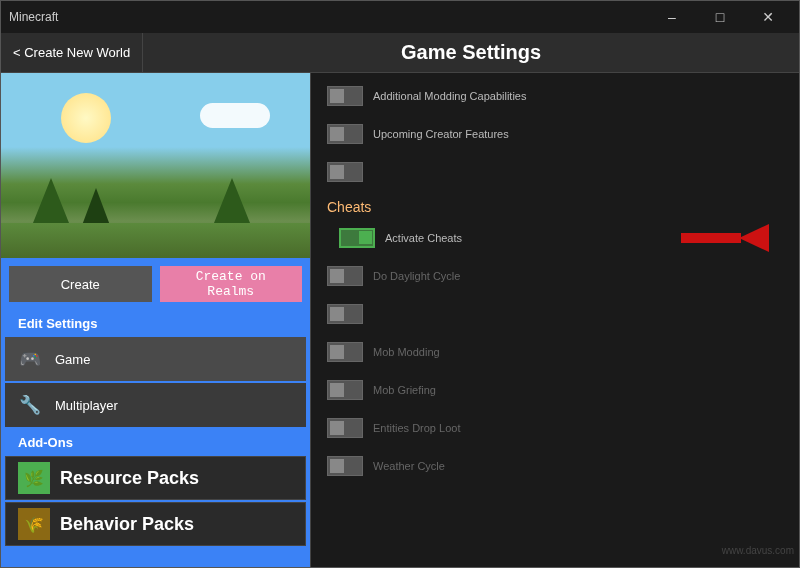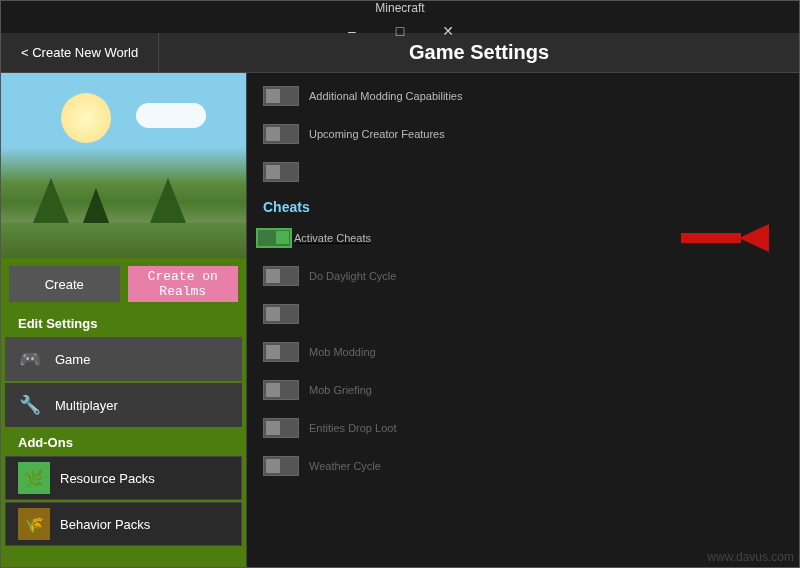--- a/index.html
+++ b/index.html
@@ -13,21 +13,20 @@
     }
 
     
     .title-bar {
       background: #1a1a1a;
       height: 32px;
       display: flex;
       align-items: center;
       padding: 0 8px;
       user-select: none;
-      flex-direction: column;
     }
     .title-bar-title {
       font-size: 12px;
       color: #ccc;
       flex: 1;
     }
     .title-bar-controls {
       display: flex;
       gap: 2px;
     }
@@ -47,21 +46,21 @@
     
     .app-header {
       background: #2d2d2d;
       height: 40px;
       display: flex;
       align-items: center;
       border-bottom: 1px solid #444;
     }
     .back-btn {
       height: 40px;
-      padding: 0 20px;
+      padding: 0 12px;
       background: transparent;
       border: none;
       color: #fff;
       font-size: 13px;
       cursor: pointer;
       display: flex;
       align-items: center;
       gap: 6px;
       border-right: 1px solid #444;
     }
@@ -74,22 +73,22 @@
     }
 
     
     .main-content {
       display: flex;
       height: calc(568px - 32px - 40px);
     }
 
     
     .left-panel {
-      width: 246px;
-      background: #4d7c0f;
+      width: 310px;
+      background: #3b82f6;
       border-right: 1px solid #444;
       overflow-y: auto;
       flex-shrink: 0;
     }
 
     
     .world-preview {
       width: 100%;
       height: 185px;
       background: linear-gradient(to bottom,
@@ -235,21 +234,22 @@
       display: flex;
       align-items: center;
       justify-content: center;
       font-size: 16px;
     }
     .addon-icon.behavior {
       background: #8B6914;
     }
     .addon-label {
       color: #fff;
-      font-size: 13px;
+      font-size: 18px;
+      font-weight: bold;
     }
 
     
     .right-panel {
       flex: 1;
       background: #1a1a1a;
       overflow-y: auto;
       padding: 0;
     }
 
@@ -290,35 +290,34 @@
 
     .setting-label {
       color: #bbb;
       font-size: 11px;
       flex: 1;
     }
     .setting-label.disabled { color: #666; }
 
     
     .settings-section-label {
-      color: #7dd3fc;
+      color: #fdba74;
       font-size: 14px;
-      font-weight: 700;
+      font-weight: 400;
       padding: 8px 16px 4px 16px;
     }
 
     
     .activate-cheats-row {
       display: flex;
       align-items: center;
-      padding: 6px 9px;
+      padding: 6px 28px;
       min-height: 38px;
-      gap: 2px;
+      gap: 10px;
       position: relative;
-      text-decoration: underline;
     }
 
     .toggle-active {
       width: 36px;
       height: 20px;
       background: #3d7a3d;
       border: 2px solid #4CAF50;
       position: relative;
       flex-shrink: 0;
     }
@@ -347,23 +346,23 @@
     .arrow-body {
       width: 60px;
       height: 10px;
       background: #cc1111;
       margin-right: -2px;
     }
 
     
     .watermark {
       position: absolute;
-      bottom: 4px;
+      bottom: 12px;
       right: 6px;
-      font-size: 12px;
+      font-size: 10px;
       color: #444;
     }
 
     
     .right-panel::-webkit-scrollbar { width: 6px; }
     .right-panel::-webkit-scrollbar-track { background: #111; }
     .right-panel::-webkit-scrollbar-thumb { background: #444; }
   </style>
 </head>
 <body>

